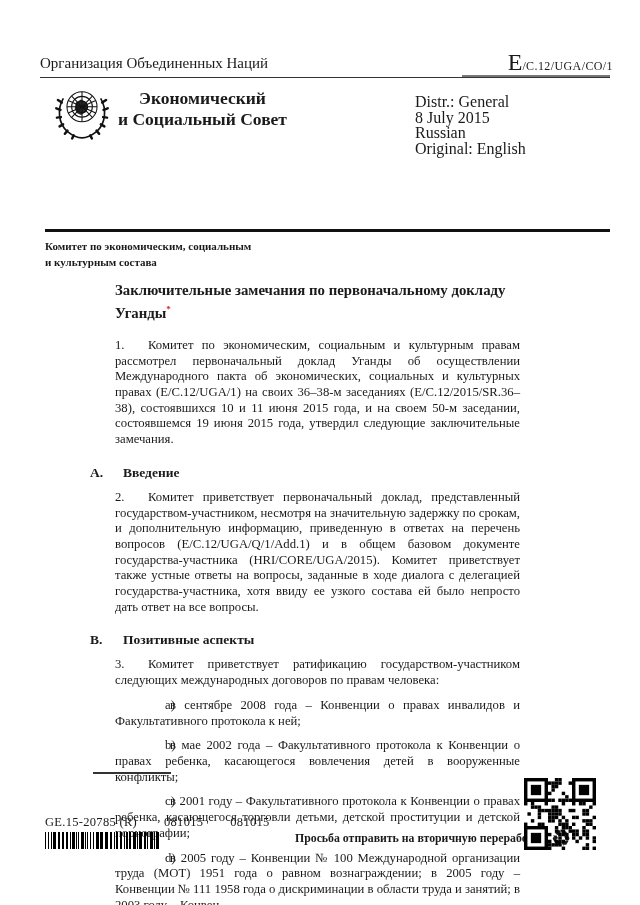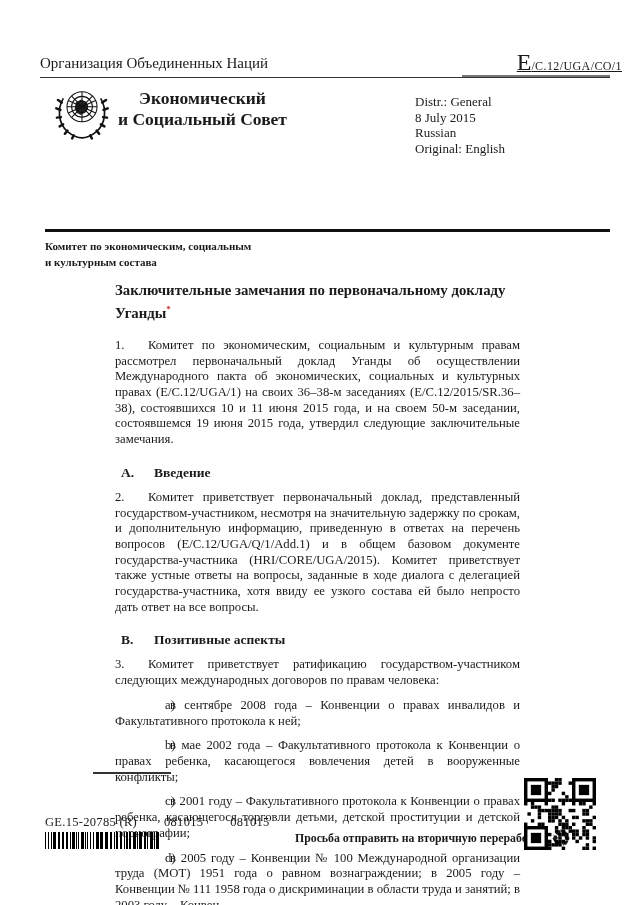--- a/index.html
+++ b/index.html
@@ -4,39 +4,39 @@
 <style>
   html,body { margin:0; padding:0; background:#ffffff; }
   .page {
     position:relative; width:640px; height:905px; background:#fff;
     font-family:"Liberation Serif", serif; color:#1a1a1a; overflow:hidden; margin:0 auto;
   }
   .abs { position:absolute; }
 
   
   .org-line { left:40px; top:55px; font-size:15px; }
-  .doc-symbol { right:18px; top:49px;text-decoration:underline; }
+  .doc-symbol { right:27px; top:49px; }
   .doc-symbol .big { font-size:24px; }
   .doc-symbol .small { font-size:12px; letter-spacing:.4px; }
   .header-rule { left:40px; width:570px; top:77px; height:1px; background:#333; }
   .header-rule-right { left:462px; width:148px; top:75px; height:2px; background:#777; }
 
   .emblem { left:54px; top:86px; width:56px; height:56px; }
   .council { left:118px; top:88px; font-size:17.5px; font-weight:bold; line-height:21px;text-align:center; }
-  .distr { left:415px; top:94px; font-size:13px; line-height:15.5px; }
+  .distr { left:415px; top:94px; font-size:16px; line-height:15.5px; }
 
   .mid-rule { left:45px; width:565px; top:229px; height:2.5px; background:#111; }
   .committee { left:45px; top:238px; font-size:11px; font-weight:bold; line-height:16px; }
 
   
   .main { left:90px; top:281px; width:433px; }
   .doc-title { margin-left:25px; width:400px; font-size:14.8px; font-weight:bold; line-height:19px; margin-bottom:15px; }
   .para { margin:9px 0 0 25px; width:405px; font-size:12.7px; line-height:15.7px; text-align:justify; }
   .pnum { display:inline-block; width:33px; }
-  .sec-head { margin-top:17px; margin-bottom:3px; font-size:13.5px; font-weight:bold;margin-left:31px; }
+  .sec-head { margin-top:17px; margin-bottom:3px; font-size:13.5px; font-weight:bold; }
   .sec-letter { display:inline-block; width:33px; }
   .item { margin:9px 0 0 25px; width:405px; font-size:12.7px; line-height:15.7px; text-align:justify; text-indent:25px; }
   .ilabel { display:inline-block; width:30px; }
 
   .red { color:#cc2b2b; }
   sup { font-size:9px; }
 
   
   .footnote-rule { left:93px; top:772px; width:78px; height:1.5px; background:#333; }
   .footnote { left:95px; top:778px; width:440px; font-size:11.3px; padding-left:14px; }

